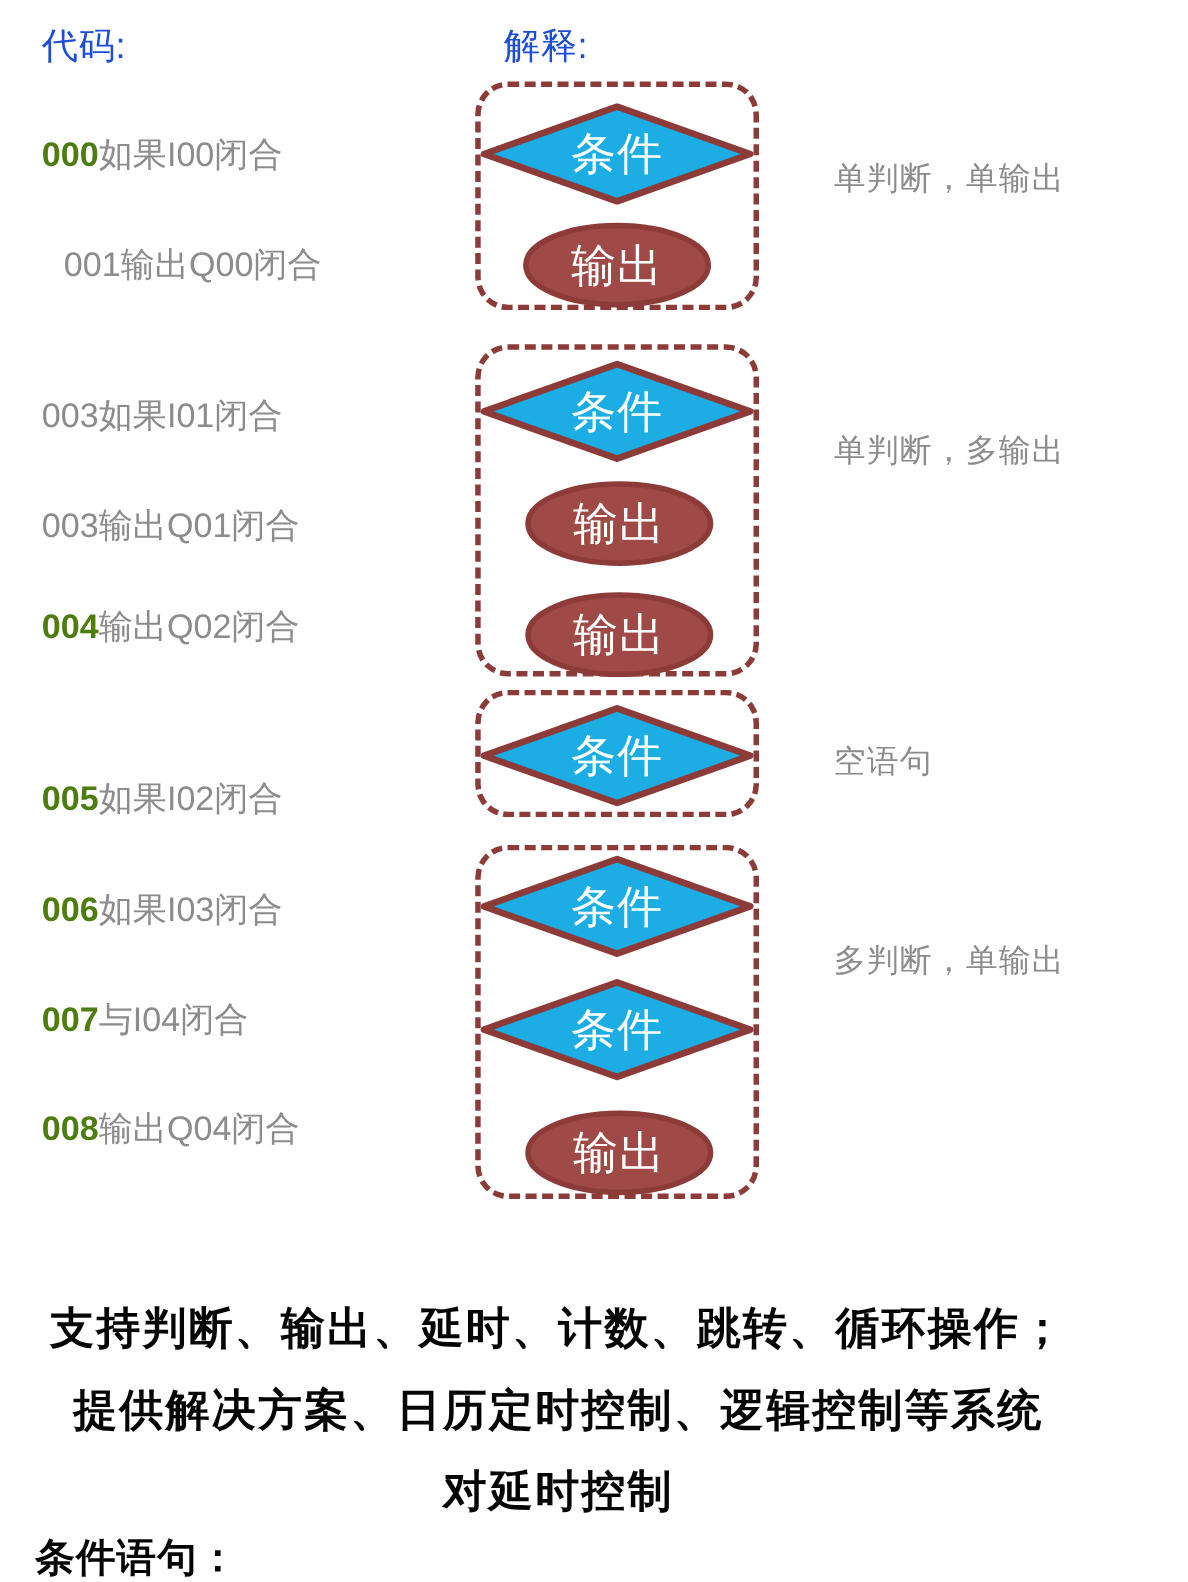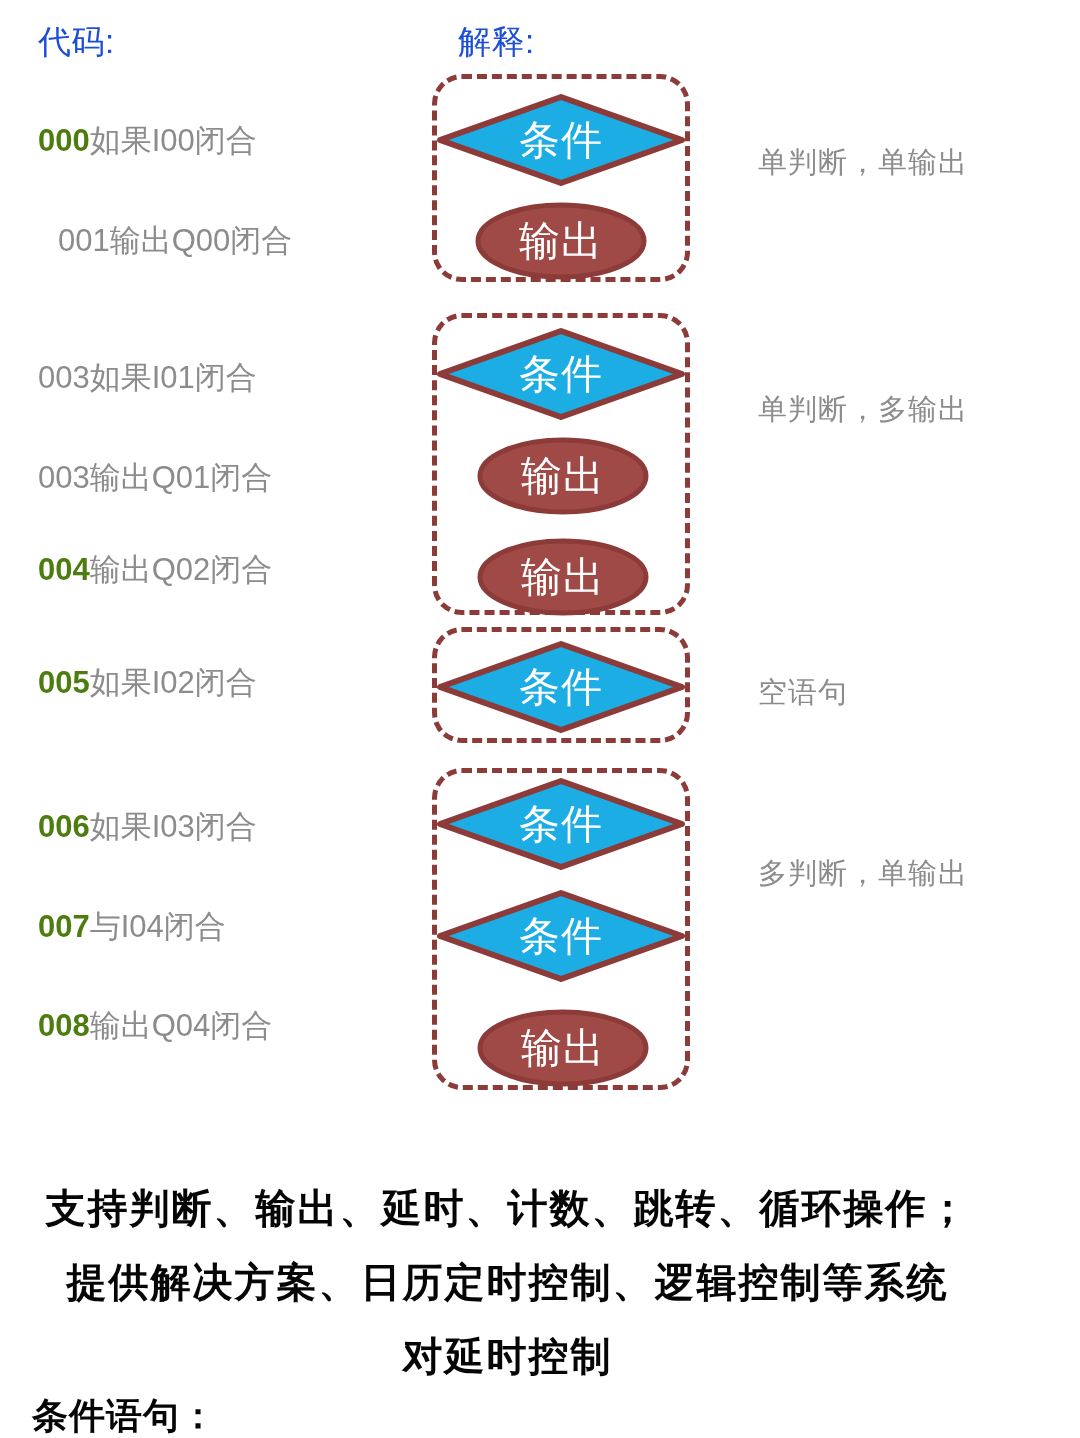--- a/index.html
+++ b/index.html
@@ -65,21 +65,21 @@
 </div>
 <div class="abs code-line" style="left:38px;top:357px;">
   <span class="num">003</span><span>如果I01闭合</span>
 </div>
 <div class="abs code-line" style="left:38px;top:457px;">
   <span class="num">003</span><span>输出Q01闭合</span>
 </div>
 <div class="abs code-line dark" style="left:38px;top:549px;">
   <span class="num">004</span><span>输出Q02闭合</span>
 </div>
-<div class="abs code-line dark" style="left:38px;top:662px;text-align:center;">
+<div class="abs code-line dark" style="left:38px;top:705px;text-align:center;">
   <span class="num">005</span><span>如果I02闭合</span>
 </div>
 <div class="abs code-line dark" style="left:38px;top:806px;">
   <span class="num">006</span><span>如果I03闭合</span>
 </div>
 <div class="abs code-line dark" style="left:38px;top:906px;">
   <span class="num">007</span><span>与I04闭合</span>
 </div>
 <div class="abs code-line dark" style="left:38px;top:1005px;">
   <span class="num">008</span><span>输出Q04闭合</span>

